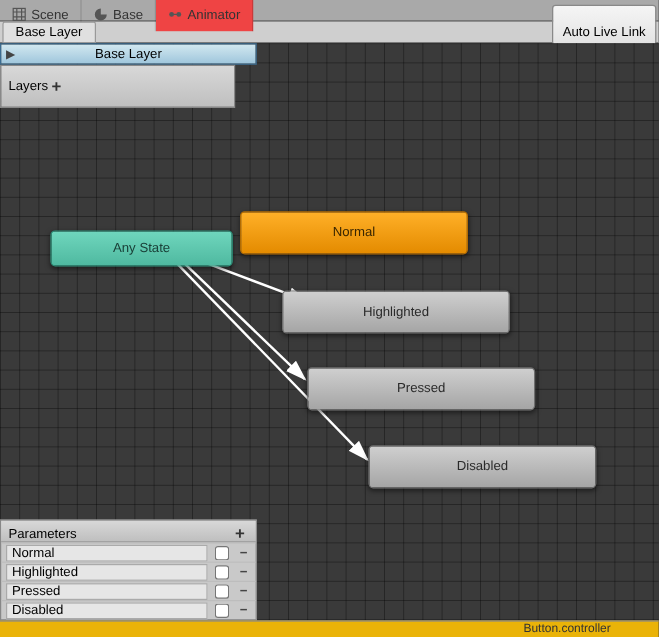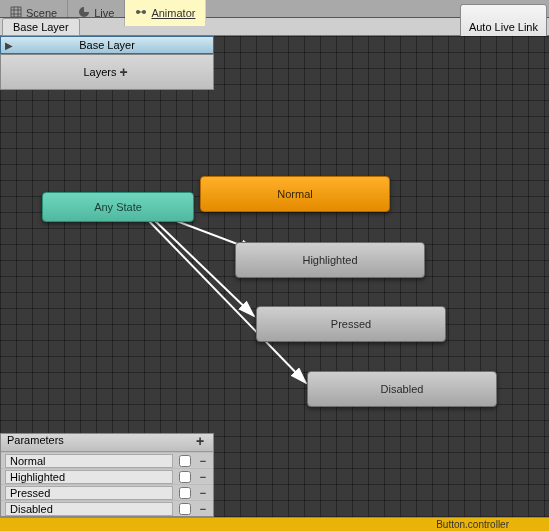--- a/index.html
+++ b/index.html
@@ -1,56 +1,56 @@
 <!DOCTYPE html>
 <html><head>
 <meta charset="utf-8">
 <style>
   * { box-sizing: border-box; margin: 0; padding: 0; font-family: Arial, sans-serif; }
   body { width: 549px; height: 531px; overflow: hidden; background: #393939; position: relative; }
 
   
   .top-tabs { height: 18px; background: #a9a9a9; display: flex; border-bottom: 1px solid #555; }
   .top-tab { display: flex; align-items: center; padding: 13px 10px; font-size: 11px; color: #333; gap: 4px; border-right: 1px solid rgba(0,0,0,0.15); }
-  .top-tab.active { background: #fef9c3; text-decoration: underline; }
+  .top-tab.active { background: #ef4444; }
   .top-tab svg { width: 12px; height: 12px; }
 
   
   .sub-row { height: 18px; background: #cfcfcf; display: flex; align-items: center; justify-content: space-between; padding: 0 0; border-bottom: 1px solid #7a7a7a; }
   .sub-tab { font-size: 11px; padding: 2px 10px; background: #e0e0e0; border: 1px solid #999; border-radius: 2px 2px 0 0; margin-left: 2px; cursor: pointer; }
   .auto-live { font-size: 11px; padding: 16px 8px; background: linear-gradient(#f5f5f5,#dcdcdc); border: 1px solid #888; border-radius: 3px; margin-right: 2px; cursor: pointer; }
 
   
   .content { position: absolute; top: 36px; left: 0; right: 0; bottom: 14px; background-color: #3a3a3a;
     background-image:
       linear-gradient(rgba(0,0,0,0.35) 1px, transparent 1px),
       linear-gradient(90deg, rgba(0,0,0,0.35) 1px, transparent 1px);
     background-size: 16px 16px;
   }
 
   
   .layer-bar { position: absolute; top: 0; left: 0; width: 214px; height: 18px; background: linear-gradient(#d2e8f0,#9fc6dc); border: 1px solid #3c6c90; display: flex; align-items: center; justify-content: center; font-size: 11px; cursor: pointer; }
   .layer-bar .tri { position: absolute; left: 4px; font-size: 10px; color: #444; }
 
   
-  .layers-header { position: absolute; top: 18px; left: 0; width: 214px; height: 18px; background: linear-gradient(#d8d8d8,#bfbfbf); border: 1px solid #888; display: flex; align-items: center; justify-content: center; padding: 17px 6px; font-size: 11px; cursor: default; }
+  .layers-header { position: absolute; top: 18px; left: 0; width: 196px; height: 18px; background: linear-gradient(#d8d8d8,#bfbfbf); border: 1px solid #888; display: flex; align-items: center; justify-content: flex-start; padding: 17px 6px; font-size: 11px; cursor: default; }
   .plus-btn { width: 14px; height: 14px; display:flex; align-items:center; justify-content:center; font-size: 14px; font-weight: bold; color:#333; cursor:pointer; }
 
   
   .node { position: absolute; border-radius: 4px; text-align: center; font-size: 11px; display:flex; align-items:center; justify-content:center; box-shadow: 0 2px 4px rgba(0,0,0,0.5); cursor: pointer; }
   .node.teal { background: linear-gradient(#6fd6bd,#4fb9a0); border:1px solid #2a8f78; color:#1a4038; }
   .node.orange { background: linear-gradient(#ffb028,#e48b00); border:1px solid #b36b00; color:#3a2600; }
   .node.gray { background: linear-gradient(#cfcfcf,#a5a5a5); border:1px solid #6f6f6f; color:#2a2a2a; }
 
   
   .arrows { position:absolute; top:0; left:0; width:100%; height:100%; pointer-events:none; }
 
   
   .params { position: absolute; left: 0; bottom: 0; width: 214px; background: #c9c9c9; border:1px solid #888; }
-  .params-header { height:18px; background: linear-gradient(#d8d8d8,#bfbfbf); display:flex; align-items:flex-start; justify-content:space-between; padding:0 6px; font-size:11px; border-bottom:1px solid #999; cursor:default; }
+  .params-header { height:18px; background: linear-gradient(#d8d8d8,#bfbfbf); display:flex; align-items:flex-end; justify-content:space-between; padding:0 6px; font-size:11px; border-bottom:1px solid #999; cursor:default; }
   .param-row { height:16px; display:flex; align-items:center; gap:6px; padding:0 4px; font-size:11px; border-top:1px solid #bdbdbd; }
   .param-row .name { flex:1; background:#e6e6e6; border:1px solid #aaa; padding:0 4px; height:14px; line-height:13px; }
   .param-row input[type=checkbox] { width:12px; height:12px; cursor:pointer; }
   .minus { width:12px; text-align:center; font-weight:bold; color:#444; cursor:pointer; }
 
   
   .status { position:absolute; bottom:0; left:0; right:0; height:14px; background:#eab308; border-top:1px solid #888; font-size:10px; color:#333; display:flex; align-items:center; justify-content:flex-end; padding-right:40px; }
 </style>
 </head>
 <body>
@@ -63,21 +63,21 @@
         </svg>
     </span>
     <span>Scene</span>
   </div>
   <div class="top-tab">
     <span>
       <svg viewBox="0 0 12 12">
           <path d="M6 1 A5 5 0 1 0 11 6 L6 6 Z" fill="#555"></path>
         </svg>
     </span>
-    <span>Live</span>
+    <span>Base</span>
   </div>
   <div class="top-tab active">
     <span>
       <svg viewBox="0 0 12 12">
           <circle cx="3" cy="6" r="2" fill="#555"></circle>
           <circle cx="9" cy="6" r="2" fill="#555"></circle>
           <path d="M3 6h6" stroke="#555"></path>
         </svg>
     </span>
     <span>Animator</span>

